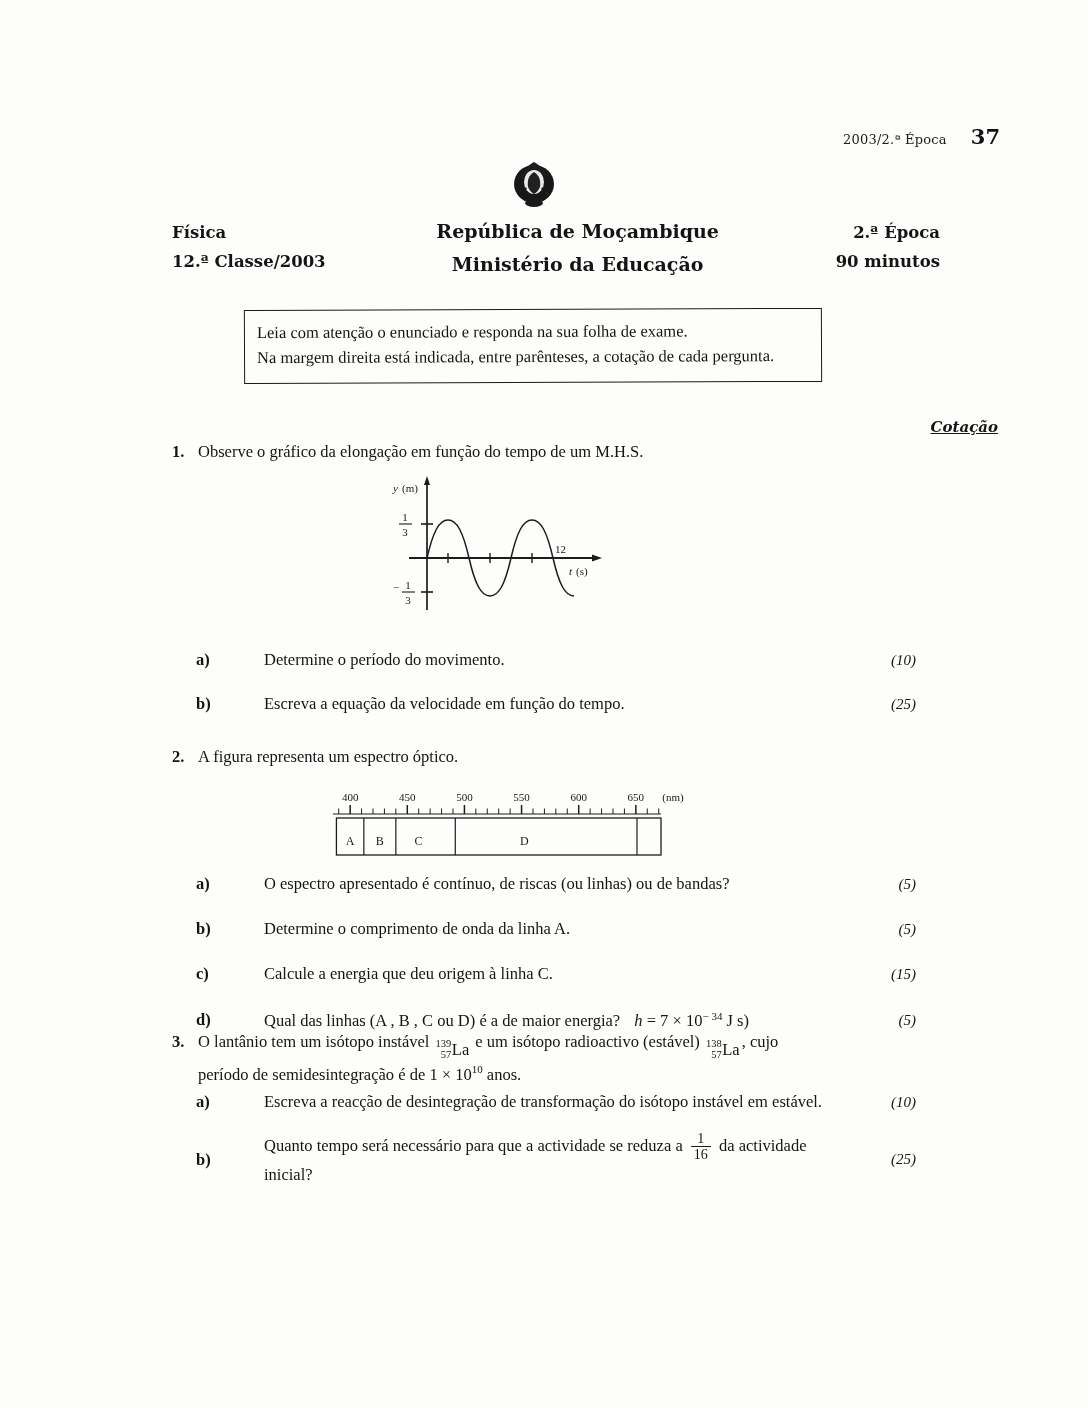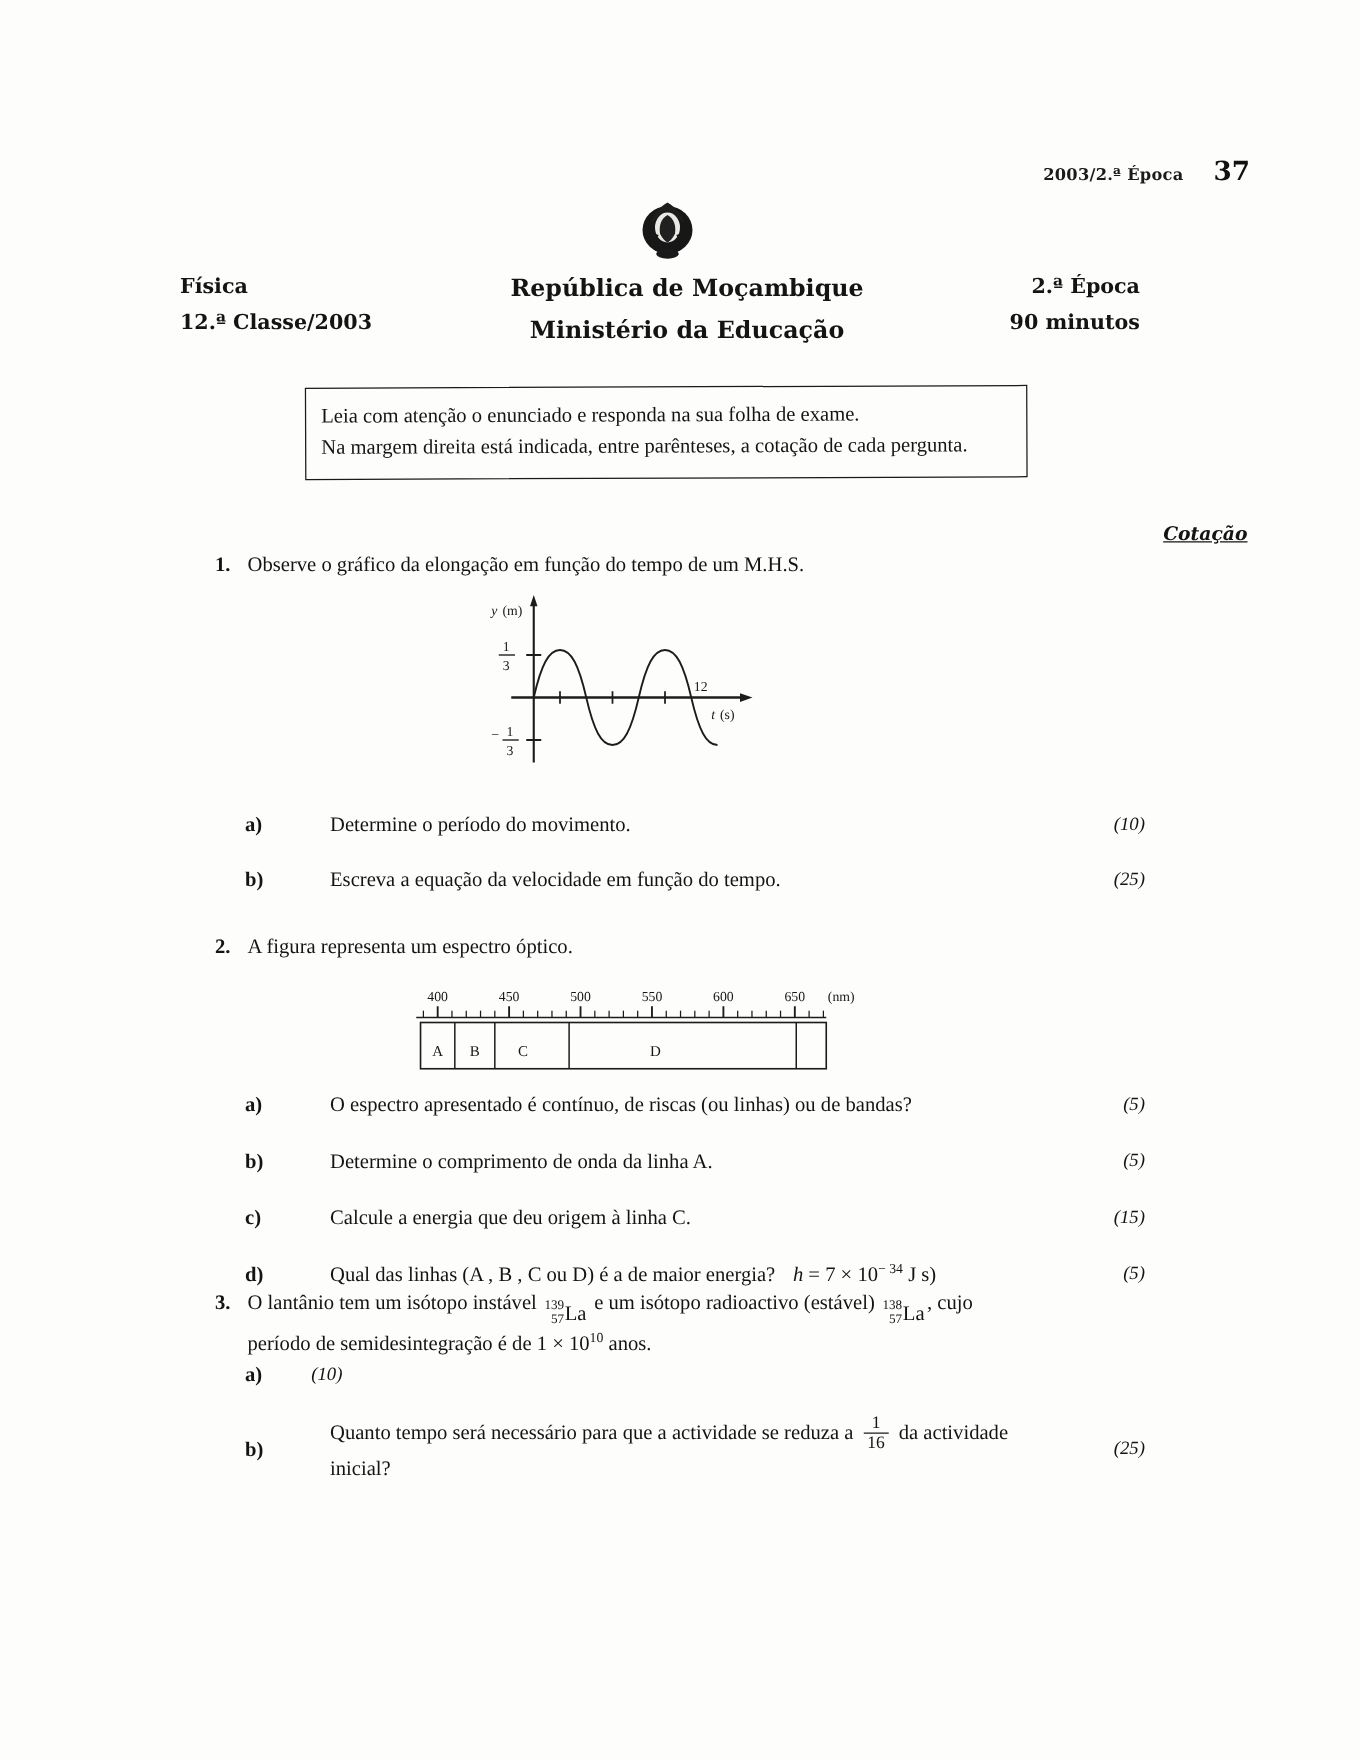--- a/index.html
+++ b/index.html
@@ -25,21 +25,21 @@
   .running-head {
     position: absolute;
     top: 112px;
     right: 88px;
     display: flex;
     align-items: baseline;
     gap: 24px;
   }
   .running-head .rh-label {
     font-family: "DejaVu Serif", serif;
-    font-weight: bold;
+    font-weight: normal;
     font-size: 13px;
     letter-spacing: 0.2px;
     color: #1b1b1b;
   }
   .running-head .rh-page {
     font-family: "DejaVu Serif", serif;
     font-weight: bold;
     font-size: 21px;
     color: #111;
     margin-top: 12px;
@@ -51,25 +51,25 @@
     left: 511px;
     top: 158px;
     width: 46px;
     height: 50px;
   }
 
   
   .masthead {
     position: absolute;
     top: 215px;
-    left: 144px;
+    left: 172px;
     width: 768px;
     display: flex;
     justify-content: space-between;
-    align-items: flex-start;
+    align-items: center;
   }
   .mast-col {
     font-family: "DejaVu Serif", serif;
     font-weight: bold;
     font-size: 16.5px;
     line-height: 1.75;
   }
   .mast-col.left { text-align: left; }
   .mast-col.center {
     text-align: center;
@@ -413,20 +413,21 @@
         </span><span>,   cujo</span><br>
         <span>período de semidesintegração é de</span>
         <span>1 × 10</span><sup class="sup">10</sup>
         <span>anos.</span>
       </span>
     </div>
   </div>
 
   <div class="subitem" style="top:1090px;">
     <span class="sub-label">a)</span>
+    <span class="sub-text">Escreva a reacção de desintegração de transformação do isótopo instável em estável.</span>
     <span class="sub-marks">(10)</span>
   </div>
 
   <div class="subitem" style="top:1132px;">
     <span class="sub-label">b)</span>
     <span class="sub-text">
       <span>Quanto tempo será necessário para que a actividade se reduza a</span>
       <span class="frac">
         <span class="num">1</span>
         <span class="den">16</span>

